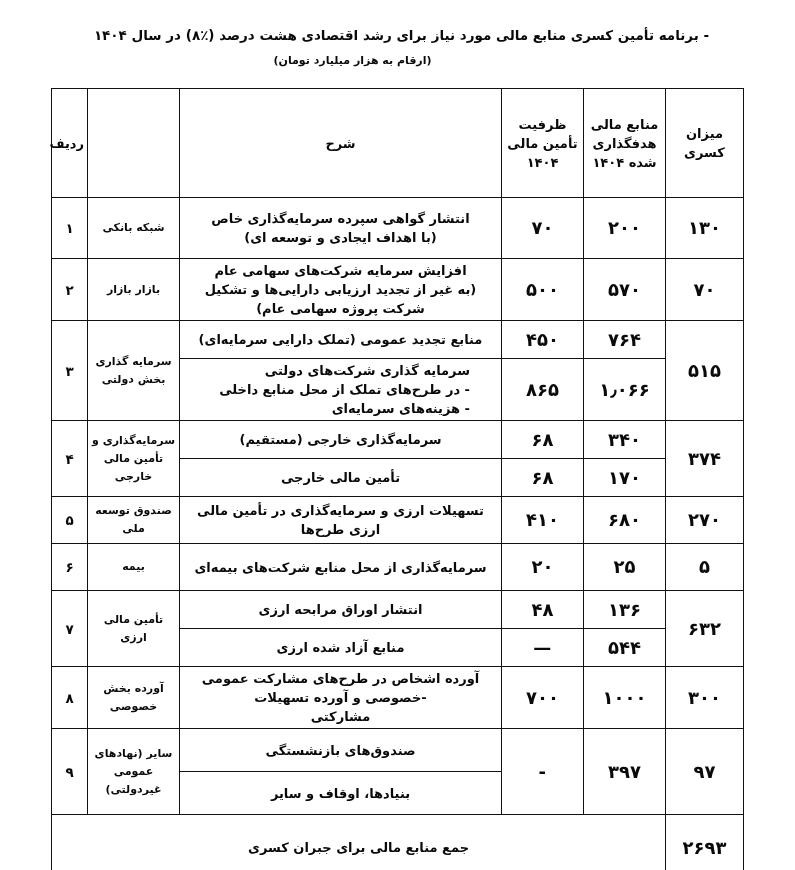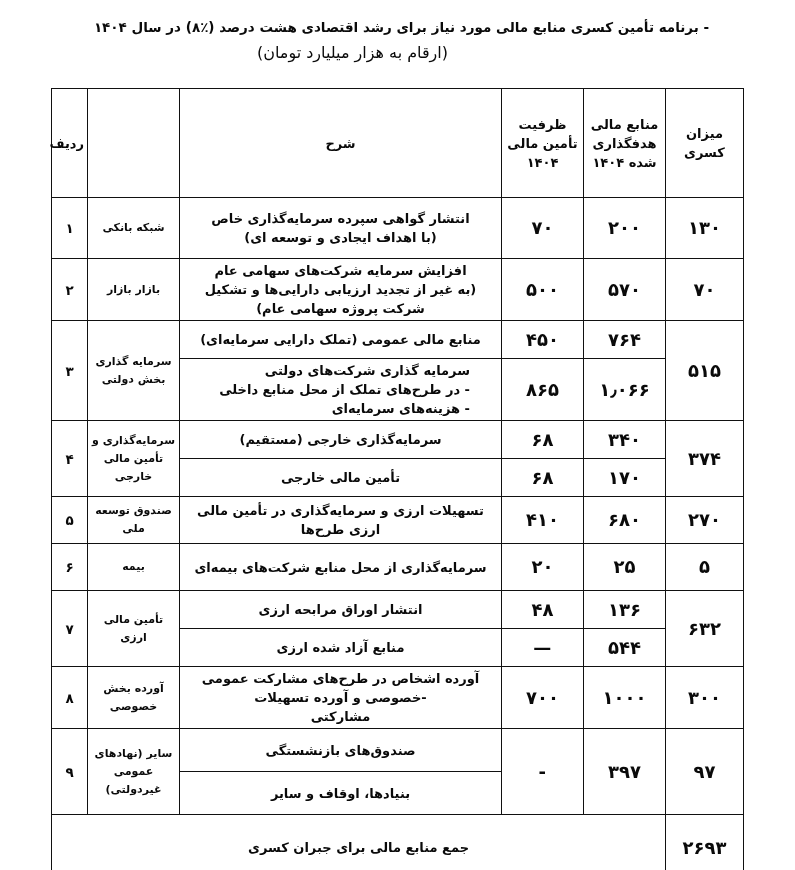--- a/index.html
+++ b/index.html
@@ -13,33 +13,33 @@
     font-family: "DejaVu Sans", "Liberation Sans", sans-serif;
     color: #0a0a0a;
     direction: rtl;
     overflow: hidden;
     position: relative;
   }
 
   
   #title-block {
     width: 795px;
-    padding-top: 16px;
+    padding-top: 24px;
     text-align: center;
   }
   .title-line-1 {
     font-size: 13.5px;
     font-weight: 700;
     letter-spacing: 0;
     line-height: 22px;
     padding-left: 8px;
   }
   .title-line-2 {
-    font-size: 16px;
-    font-weight: 400;
+    font-size: 11px;
+    font-weight: 700;
     line-height: 22px;
     margin-top: 4px;
     padding-right: 90px;
   }
 
   
   #table-wrap {
     position: absolute;
     left: 52px;
     top: 88px;
@@ -176,21 +176,21 @@
           </span>
         </td>
         <td class="cat">بازار بازار</td>
         <td class="radif">۲</td>
       </tr>
 
       <tr class="r-sub">
         <td class="num" rowspan="2">۵۱۵</td>
         <td class="num">۷۶۴</td>
         <td class="num">۴۵۰</td>
-        <td class="desc">منابع مالی عمومی (تملک دارایی سرمایه‌ای)</td>
+        <td class="desc">منابع تجدید عمومی (تملک دارایی سرمایه‌ای)</td>
         <td class="cat" rowspan="2">سرمایه گذاری بخش دولتی</td>
         <td class="radif" rowspan="2">۳</td>
       </tr>
       <tr class="r-tall">
         <td class="num">۱٫۰۶۶</td>
         <td class="num">۸۶۵</td>
         <td class="desc">
           <span class="desc-multi desc-rtl-bullets">
             <span class="lead">سرمایه گذاری شرکت‌های دولتی</span>
             <span>- در طرح‌های تملک از محل منابع داخلی</span>

